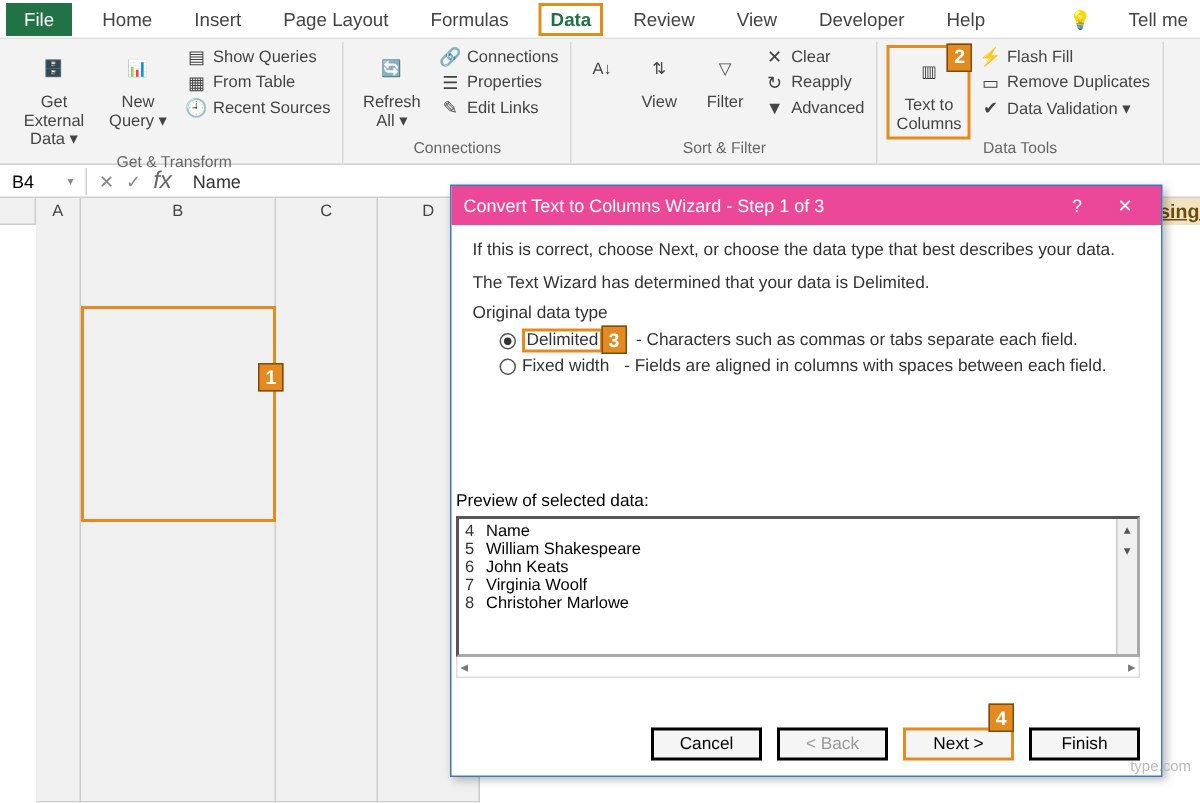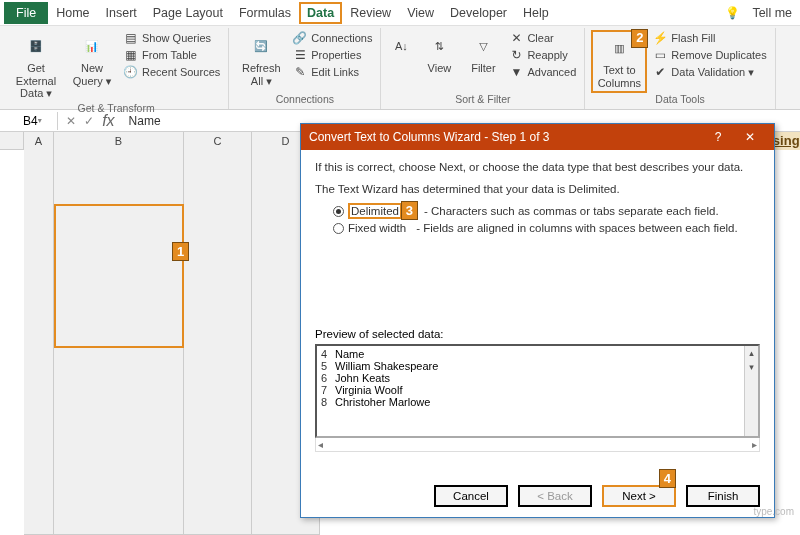--- a/index.html
+++ b/index.html
@@ -1,19 +1,19 @@
 <!DOCTYPE html>
 <html><head>
 <meta charset="utf-8">
 <style>
 * { margin: 0; padding: 0; box-sizing: border-box; font-family: "Segoe UI", Tahoma, sans-serif; }
 body { width: 800px; height: 535px; background: #fff; overflow: hidden; position: relative; font-size: 12px; }
 
 
-.menubar { display: flex; align-items: center; height: 26px; background: #fff; border-bottom: 1px solid #e0e0e0; padding-left: 4px; gap: 0; }
+.menubar { display: flex; align-items: center; height: 26px; background: #fff; border-bottom: 1px solid #e0e0e0; padding-left: 4px; gap: 12px; }
 .menubar .tab { padding: 4px 8px; color: #444; font-size: 12.5px; cursor: pointer; }
 .menubar .tab.file { background: #217346; color: #fff; padding: 4px 12px; }
 .menubar .tab.active { color: #217346; font-weight: 600; border: 2px solid #e38b20; padding: 2px 6px; }
 .menubar .spacer { flex: 1; }
 .menubar .bulb { width: 16px; height: 16px; margin: 0 4px; display: flex; align-items: center; justify-content: center; }
 
 
 .ribbon { display: flex; height: 84px; background: #f3f3f3; border-bottom: 1px solid #d0d0d0; padding: 2px 4px 0 4px; }
 .ribbon-group { display: flex; flex-direction: column; border-right: 1px solid #d8d8d8; padding: 2px 6px; }
 .ribbon-group .buttons { display: flex; flex: 1; gap: 4px; align-items: flex-start; }
@@ -21,53 +21,53 @@
 .bigbtn { display: flex; flex-direction: column; align-items: center; justify-content: flex-start; width: 52px; padding: 2px 2px; cursor: pointer; font-size: 11px; color: #444; text-align: center; line-height: 1.15; }
 .bigbtn .ico { width: 28px; height: 28px; margin-bottom: 2px; display: flex; align-items: center; justify-content: center; }
 .smallcol { display: flex; flex-direction: column; gap: 1px; }
 .smallbtn { display: flex; align-items: center; gap: 4px; padding: 1px 2px; font-size: 11px; color: #444; cursor: pointer; white-space: nowrap; }
 .smallbtn .ico { width: 14px; height: 14px; display: flex; align-items: center; justify-content: center; font-size: 12px; }
 .callout { border: 2px solid #e38b20; }
 .numbadge { position: absolute; background: #e38b20; color: #fff; font-weight: bold; font-size: 13px; padding: 1px 4px; border: 1px solid #7a4c0f; }
 
 
 .fbar { display: flex; align-items: center; height: 22px; border-bottom: 1px solid #d0d0d0; }
-.namebox { width: 58px; border-right: 1px solid #d0d0d0; padding: 2px 23px; font-size: 12px; display: flex; align-items: center; }
+.namebox { width: 58px; border-right: 1px solid #d0d0d0; padding: 2px 8px; font-size: 12px; display: flex; align-items: center; }
 .namebox .dd { margin-left: auto; color: #888; font-size: 8px; }
 .fbtns { display: flex; align-items: center; padding: 0 8px; gap: 8px; color: #888; font-size: 12px; }
 .fx { font-style: italic; color: #666; font-size: 16px; }
 .finput { flex: 1; padding: 2px 6px; font-size: 12px; color: #333; }
 
 
 .sheet { display: flex; position: relative; height: calc(100% - 132px); }
 .corner { width: 24px; height: 18px; background: #f0f0f0; border-right: 1px solid #ccc; border-bottom: 1px solid #ccc; }
 .colhdr { background: #f0f0f0; border-right: 1px solid #ccc; border-bottom: 1px solid #ccc; text-align: center; font-size: 11px; color: #444; line-height: 18px; }
 .rowhdr { width: 24px; height: 18px; background: #f0f0f0; border-right: 1px solid #ccc; border-bottom: 1px solid #ccc; text-align: center; font-size: 11px; color: #444; line-height: 18px; }
 .cell { border-right: 1px solid #e4e4e4; border-bottom: 1px solid #e4e4e4; height: 18px; line-height: 18px; padding: 0 3px; font-size: 11.5px; color: #000; overflow: hidden; white-space: nowrap; }
 
 .titlecell { background: #f2e3c0; color: #6b4a10; font-weight: bold; text-decoration: underline; border: 0; font-size: 13px; }
 .tableborder { position: absolute; border: 2px solid #e38b20; pointer-events: none; }
 
 
 .dialog { position: absolute; left: 300px; top: 123px; width: 475px; height: 395px; border: 1px solid #3a7bb8; background: #fff; font-size: 11.5px; box-shadow: 2px 2px 6px rgba(0,0,0,.3); }
-.dlg-title { display: flex; align-items: center; background: #c2410c; color: #fff; height: 26px; padding: 0 8px; font-size: 12px; }
+.dlg-title { display: flex; align-items: center; background: #ec4899; color: #fff; height: 26px; padding: 0 8px; font-size: 12px; }
 .dlg-title .t { flex: 1; }
 .dlg-title .btn { width: 32px; text-align: center; cursor: pointer; font-size: 12px; }
 .dlg-body { padding: 10px 14px 6px 14px; color: #333; }
 .dlg-body p { margin-bottom: 6px; line-height: 1.35; }
 .fieldset { margin-top: 4px; }
 .fieldset .legend { font-size: 11.5px; margin-bottom: 4px; }
 .choices { margin-left: 18px; font-size: 11.5px; position: relative; }
 .choice { display: flex; align-items: center; gap: 4px; margin-bottom: 3px; }
 .radio { width: 11px; height: 11px; border: 1px solid #555; border-radius: 50%; display: inline-flex; align-items: center; justify-content: center; }
 .radio.checked::after { content: ""; width: 5px; height: 5px; background: #333; border-radius: 50%; }
 .choice .lbl { }
 .choice .desc { margin-left: 6px; color: #333; }
 .delim-hl { border: 2px solid #e38b20; padding: 0 1px; }
-.preview { position: absolute; left: 14px; right: 14px; top: 204px; }
+.preview { position: absolute; left: 3px; right: 14px; top: 204px; }
 .preview .pl { margin-bottom: 4px; }
 .preview-box { border: 2px inset #aaa; background: #fff; height: 94px; font-family: "Courier New", monospace; font-size: 11px; padding: 2px 4px; overflow: hidden; position: relative; }
 .preview-box .row { display: flex; }
 .preview-box .ln { width: 14px; color: #333; }
 .preview-box .sbar-v { position: absolute; right: 0; top: 0; bottom: 0; width: 14px; background: #f0f0f0; border-left: 1px solid #ccc; }
 .preview-box .up, .preview-box .dn { height: 14px; text-align: center; font-size: 9px; color: #555; line-height: 14px; }
 .hscroll { display: flex; justify-content: space-between; padding: 0 2px; color: #777; font-size: 10px; border: 1px solid #ddd; border-top: none; height: 14px; align-items: center; }
 .dlg-buttons { position: absolute; bottom: 10px; right: 14px; display: flex; gap: 10px; }
 .dlg-buttons button { width: 74px; height: 22px; font-size: 11.5px; background: #f5f5f5; border: 2px solid #000000; cursor: pointer; }
 .dlg-buttons button:disabled { color: #999; }
@@ -250,20 +250,21 @@
 <div class="dialog">
   <div class="dlg-title">
     <span class="t">Convert Text to Columns Wizard - Step 1 of 3</span>
     <span class="btn">?</span>
     <span class="btn">✕</span>
   </div>
   <div class="dlg-body">
     <p>If this is correct, choose Next, or choose the data type that best describes your data.</p>
     <p>The Text Wizard has determined that your data is Delimited.</p>
     <div class="fieldset">
+      <div class="legend">Original data type</div>
       <div class="choices">
         <div class="choice">
           <span class="radio checked"></span>
           <span class="delim-hl" style="position:relative">
             <span class="lbl">Delimited</span>
             <span class="numbadge" style="top:-4px; right:-18px">3</span>
           </span>
           <span class="desc" style="margin-left:18px">- Characters such as commas or tabs separate each field.</span>
         </div>
         <div class="choice">

